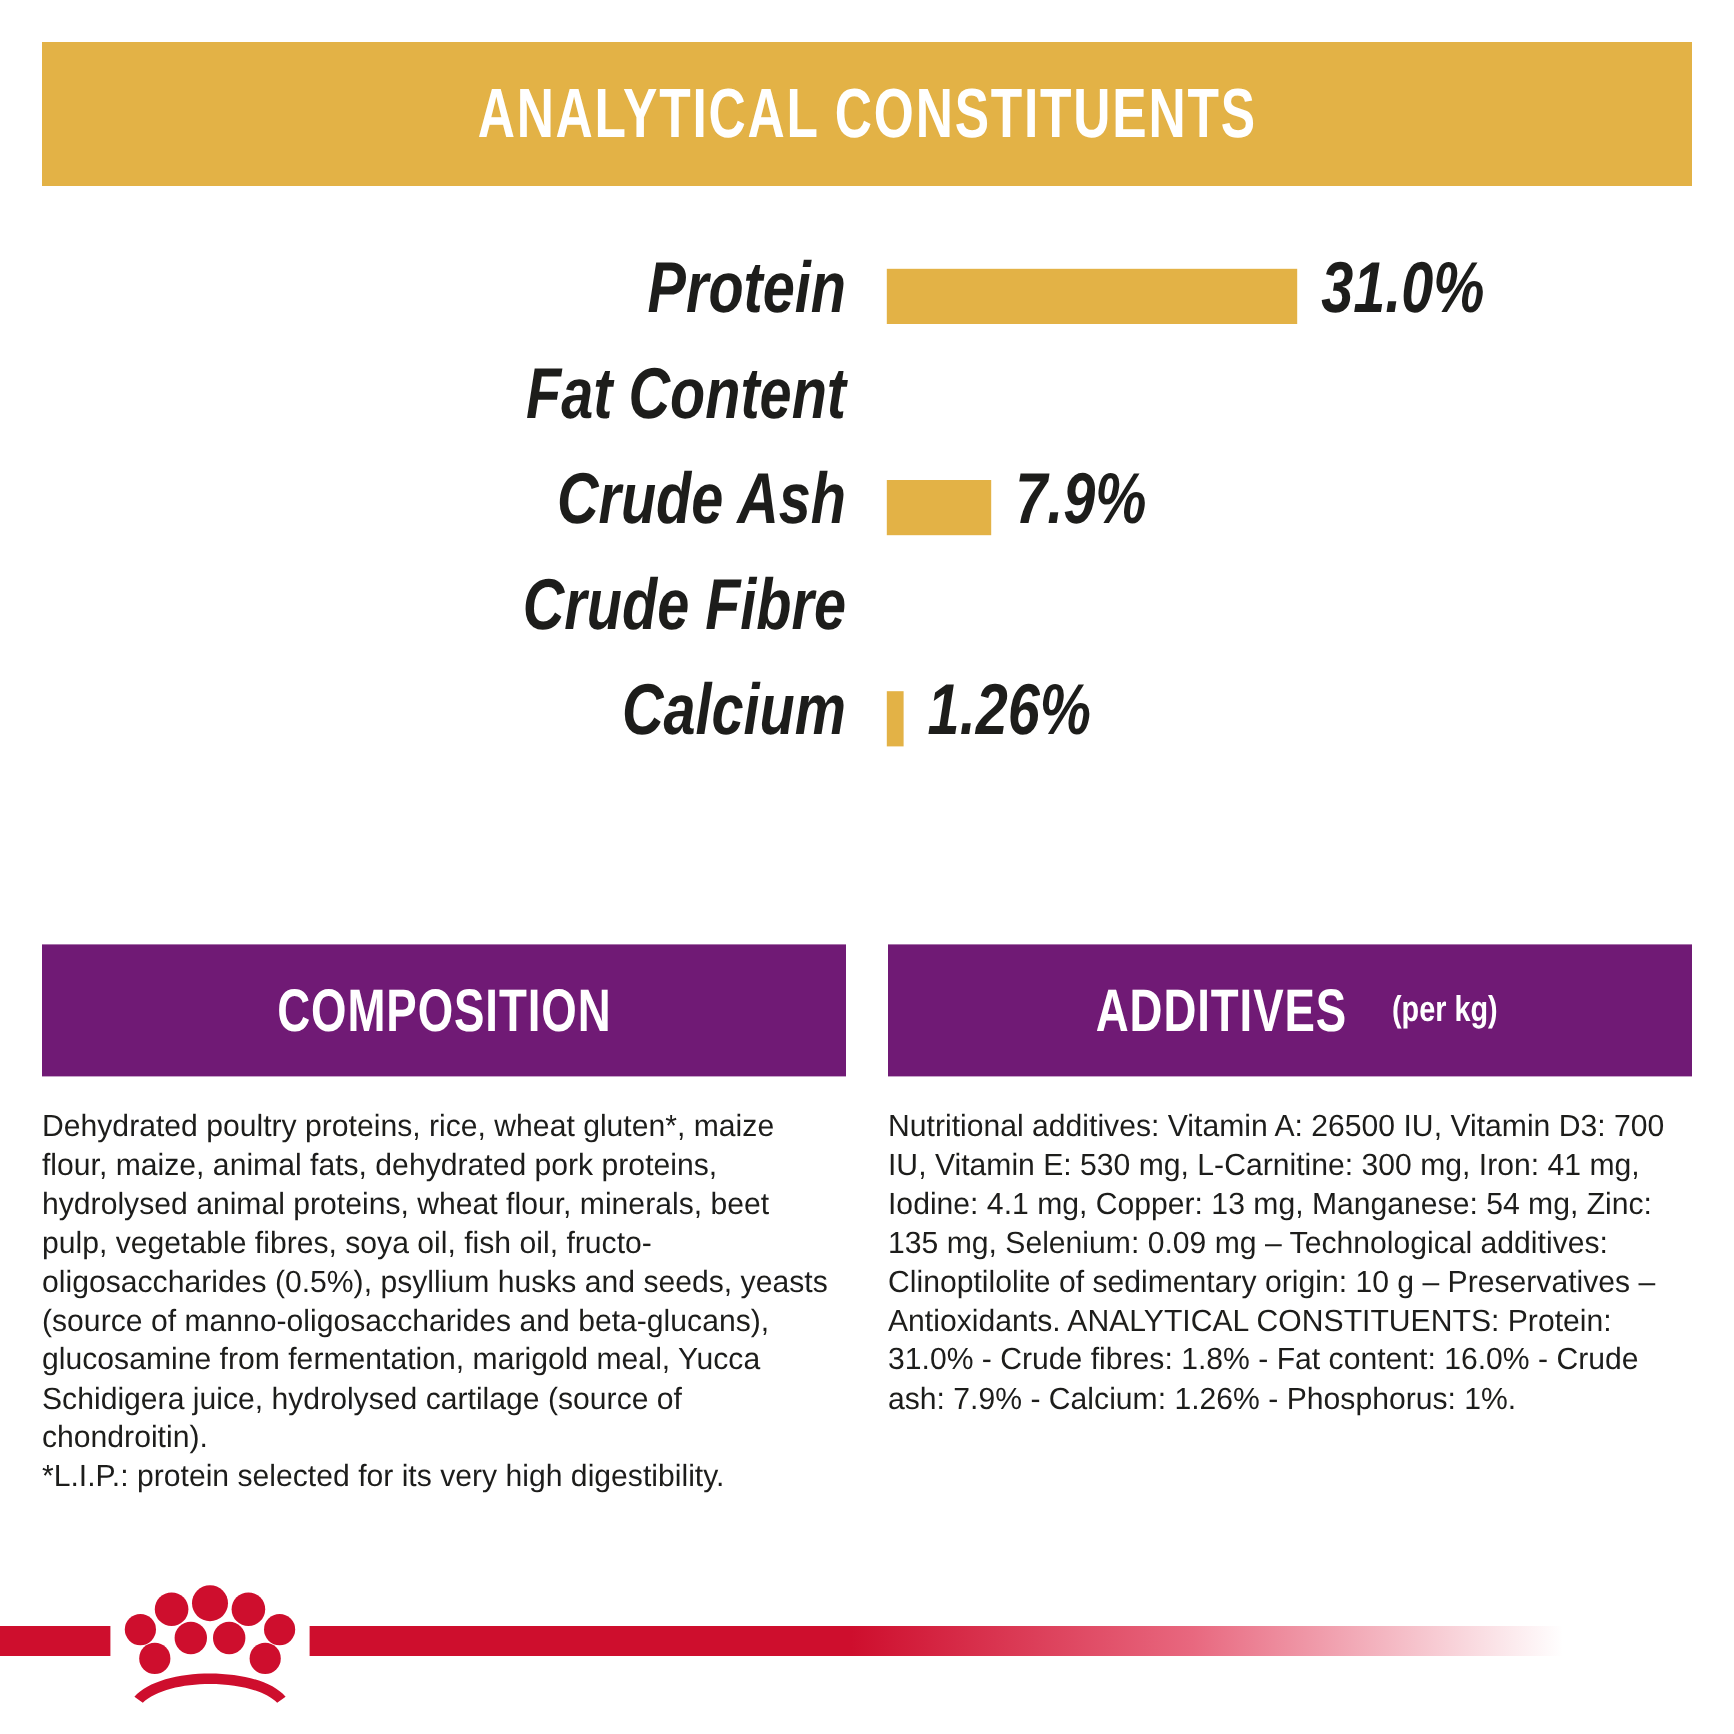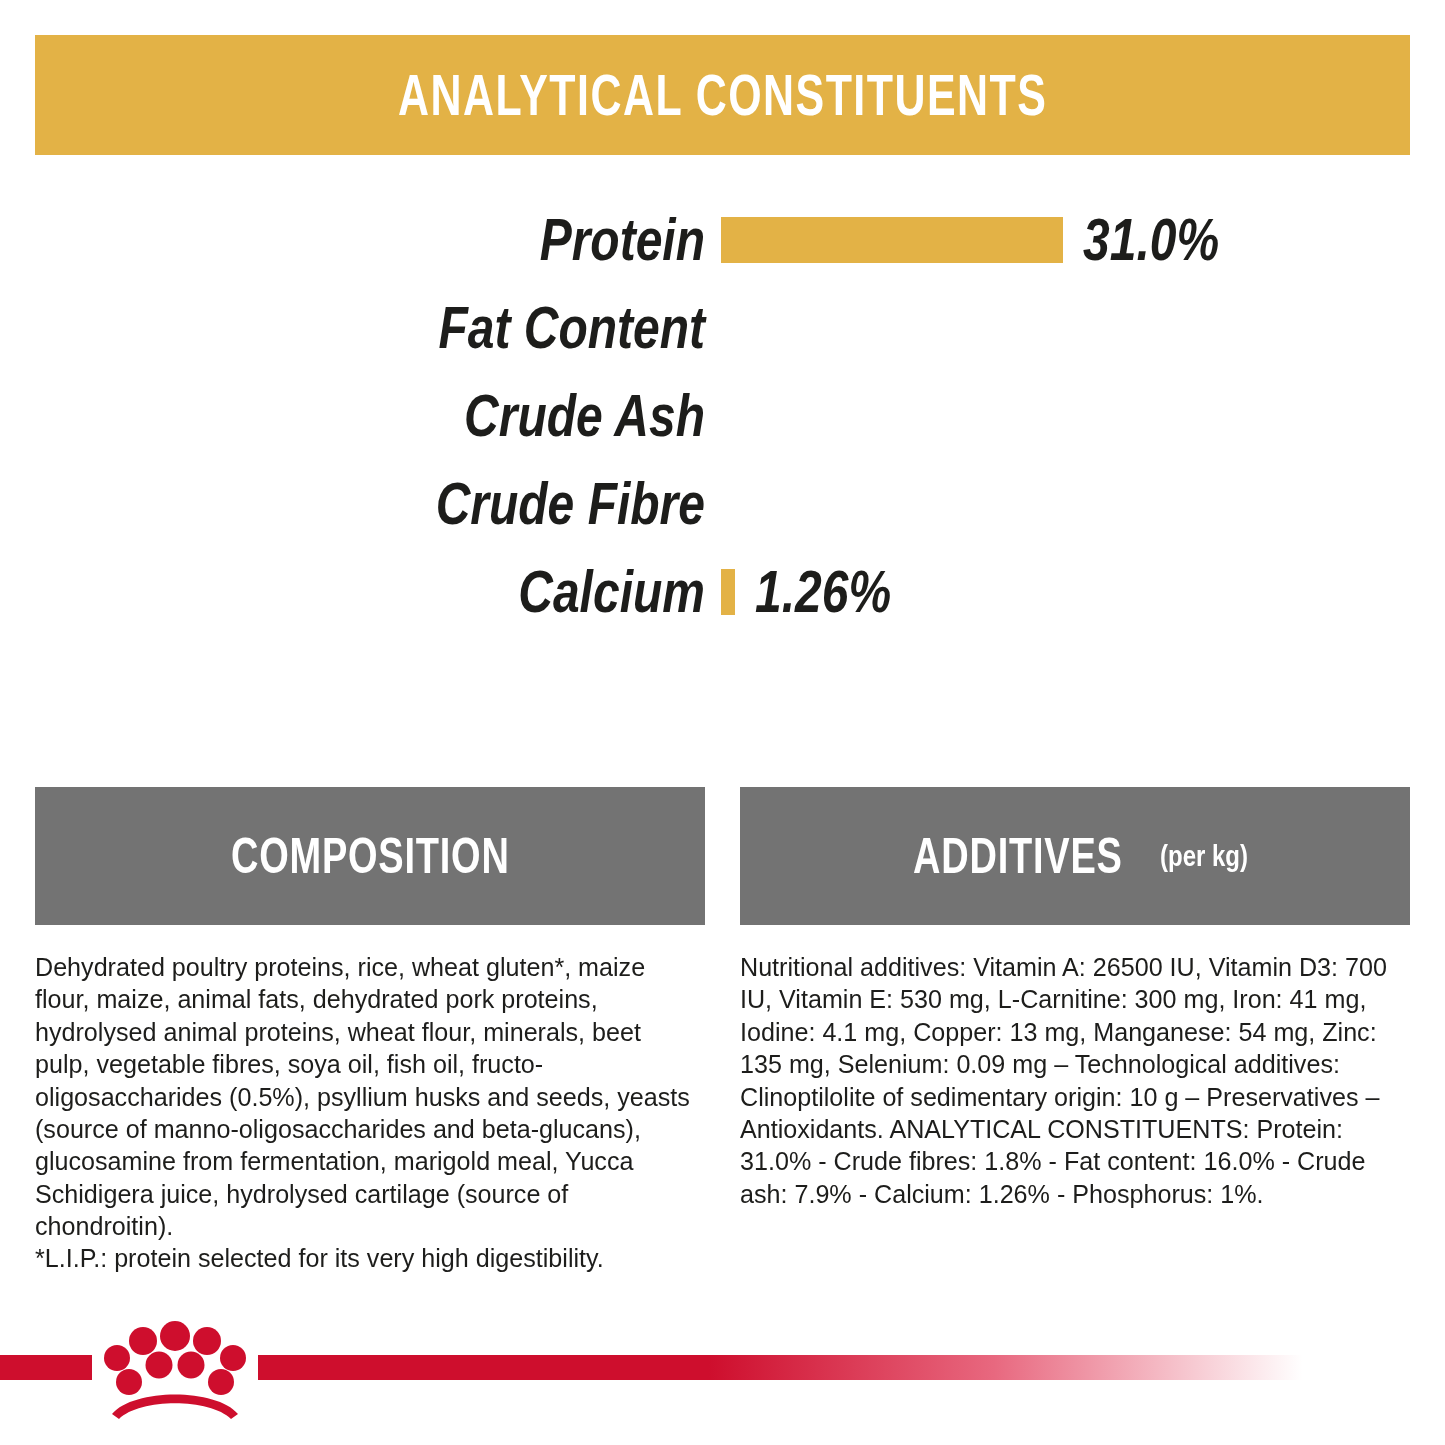--- a/index.html
+++ b/index.html
@@ -61,22 +61,23 @@
     font-size: 60px;
     font-weight: 700;
     color: #1d1d1b;
     line-height: 1;
     transform: scaleX(0.80);
     transform-origin: right center;
     white-space: nowrap;
   }
   .chart-bar-wrap {
     display: flex;
-    align-items: center;
+    align-items: flex-end;
     flex: 1;
+    margin-left: 18px;
   }
   .chart-bar {
     height: 46px;
     background: #E3B246;
     flex-shrink: 0;
   }
   .chart-value {
     font-size: 60px;
     font-weight: 700;
     color: #1d1d1b;
@@ -93,22 +94,22 @@
     left: 35px;
     top: 787px;
     width: 1375px;
     display: flex;
     justify-content: space-between;
   }
   .info-col {
     width: 670px;
   }
   .section-header {
-    height: 138px;
-    background: #737373;
+    height: 110px;
+    background: #701a75;
     display: flex;
     align-items: center;
     justify-content: center;
     gap: 10px;
   }
   .section-header-title {
     color: #ffffff;
     font-size: 50px;
     font-weight: 700;
     letter-spacing: 1px;
@@ -185,20 +186,24 @@
     <div class="chart-bar-wrap">
       <div class="chart-bar" style="width: 342px; background: rgb(227, 178, 70);"></div>
       <div class="chart-value">31.0%</div>
     </div>
   </div>
   <div class="chart-row">
     <div class="chart-label">Fat Content</div>
   </div>
   <div class="chart-row">
     <div class="chart-label">Crude Ash</div>
+    <div class="chart-bar-wrap">
+      <div class="chart-bar" style="width: 87.1548px; background: rgb(227, 178, 70);"></div>
+      <div class="chart-value">7.9%</div>
+    </div>
   </div>
   <div class="chart-row">
     <div class="chart-label">Crude Fibre</div>
   </div>
   <div class="chart-row">
     <div class="chart-label">Calcium</div>
     <div class="chart-bar-wrap">
       <div class="chart-bar" style="width: 13.9006px; background: rgb(227, 178, 70);"></div>
       <div class="chart-value">1.26%</div>
     </div>

